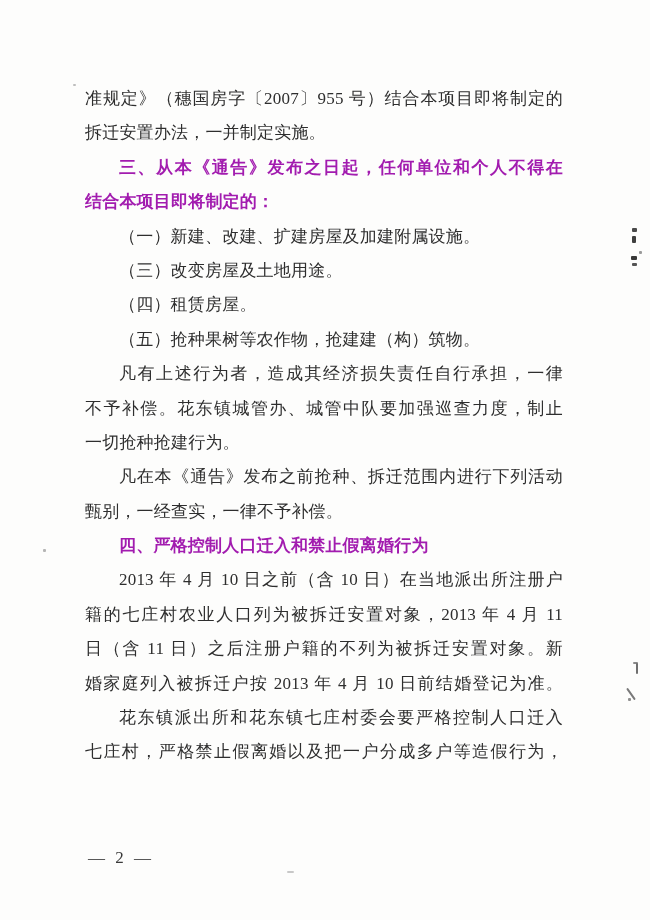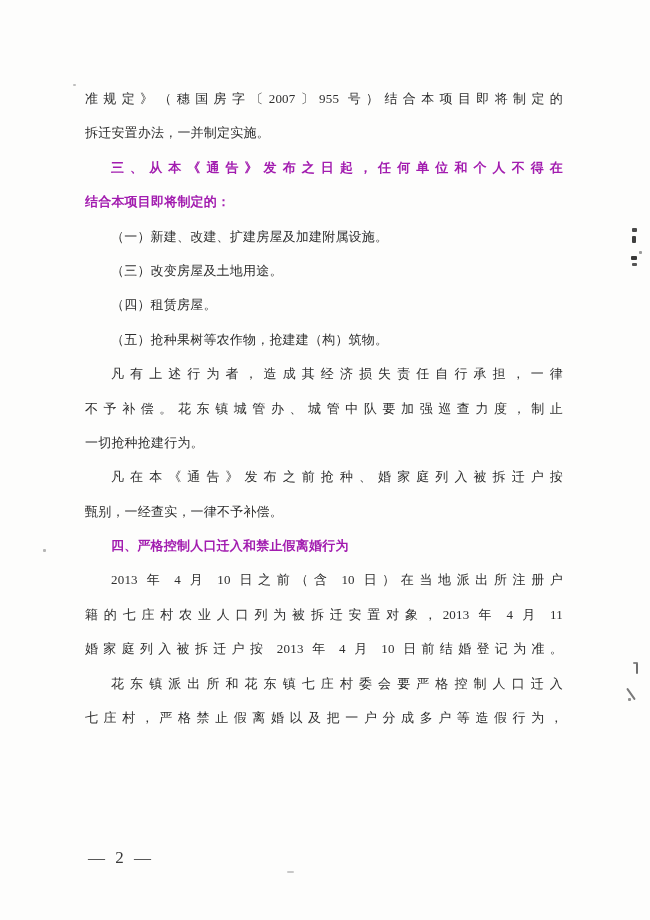--- a/index.html
+++ b/index.html
@@ -15,21 +15,21 @@
     background: #fdfdfc;
     overflow: hidden;
   }
   .doc {
     position: absolute;
     left: 85px;
     top: 82px;
     width: 478px;
   }
   .line {
-    font-size: 13px;
+    font-size: 17px;
     line-height: 34.4px;
     height: 34.4px;
     color: #2e2e2e;
     letter-spacing: 0.2px;
     white-space: normal;
     overflow: hidden;
   }
   .line.body {
     font-family: "Liberation Serif", "DejaVu Serif", serif;
     font-weight: 400;
@@ -66,25 +66,26 @@
       <div class="line body">拆迁安置办法，一并制定实施。</div>
       <div class="line heading fill indent">三、从本《通告》发布之日起，任何单位和个人不得在</div>
       <div class="line heading">结合本项目即将制定的：</div>
       <div class="line body indent">（一）新建、改建、扩建房屋及加建附属设施。</div>
       <div class="line body indent">（三）改变房屋及土地用途。</div>
       <div class="line body indent">（四）租赁房屋。</div>
       <div class="line body indent">（五）抢种果树等农作物，抢建建（构）筑物。</div>
       <div class="line body fill indent">凡有上述行为者，造成其经济损失责任自行承担，一律</div>
       <div class="line body fill">不予补偿。花东镇城管办、城管中队要加强巡查力度，制止</div>
       <div class="line body">一切抢种抢建行为。</div>
-      <div class="line body fill indent">凡在本《通告》发布之前抢种、婚家庭列入被拆迁户按</div>
+      <div class="line body fill indent">凡在本《通告》发布之前抢种、拆迁范围内进行下列活动</div>
       <div class="line body">甄别，一经查实，一律不予补偿。</div>
       <div class="line heading indent">四、严格控制人口迁入和禁止假离婚行为</div>
       <div class="line body fill indent">2013 年 4 月 10 日之前（含 10 日）在当地派出所注册户</div>
       <div class="line body fill">籍的七庄村农业人口列为被拆迁安置对象，2013 年 4 月 11</div>
+      <div class="line body fill">日（含 11 日）之后注册户籍的不列为被拆迁安置对象。新</div>
       <div class="line body fill">婚家庭列入被拆迁户按 2013 年 4 月 10 日前结婚登记为准。</div>
       <div class="line body fill indent">花东镇派出所和花东镇七庄村委会要严格控制人口迁入</div>
       <div class="line body fill">七庄村，严格禁止假离婚以及把一户分成多户等造假行为，</div>
     </main>
   <div class="footer">— 2 —</div>
   <div class="speckles">
       <div class="speck" style="left: 632px; top: 228px; width: 5px; height: 4px; background: rgb(74, 74, 74); transform: rotate(0deg);"></div>
       <div class="speck" style="left: 632px; top: 236px; width: 4px; height: 7px; background: rgb(63, 63, 63); transform: rotate(0deg);"></div>
       <div class="speck" style="left: 639px; top: 251px; width: 3px; height: 3px; background: rgb(154, 154, 154); transform: rotate(0deg);"></div>
       <div class="speck" style="left: 631px; top: 256px; width: 6px; height: 4px; background: rgb(56, 56, 56); transform: rotate(0deg);"></div>

